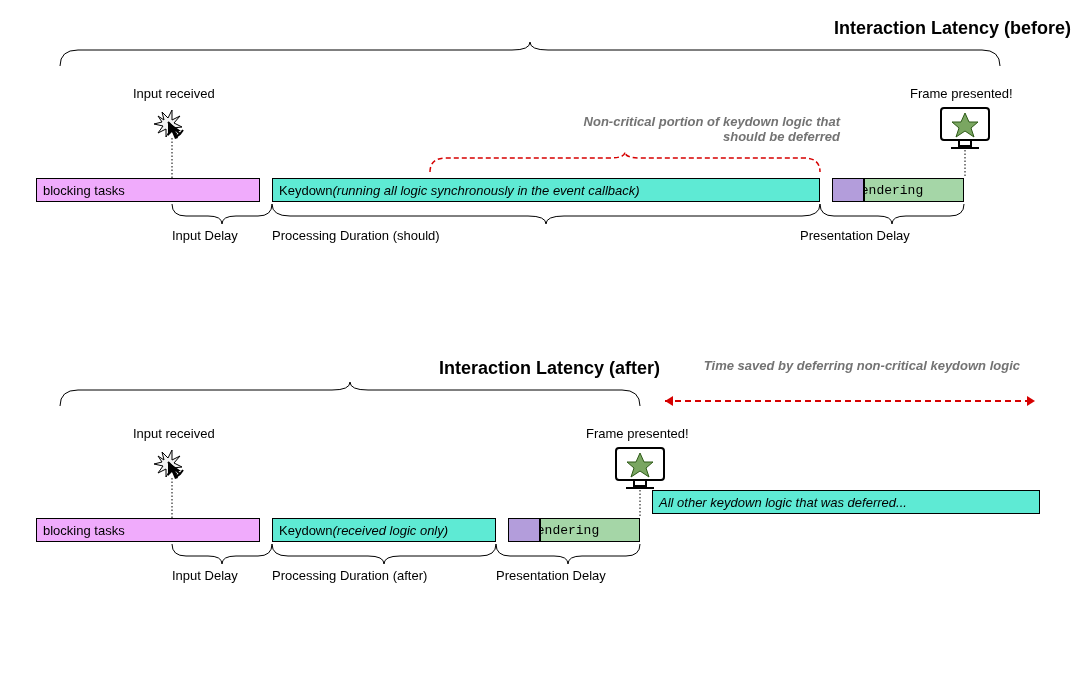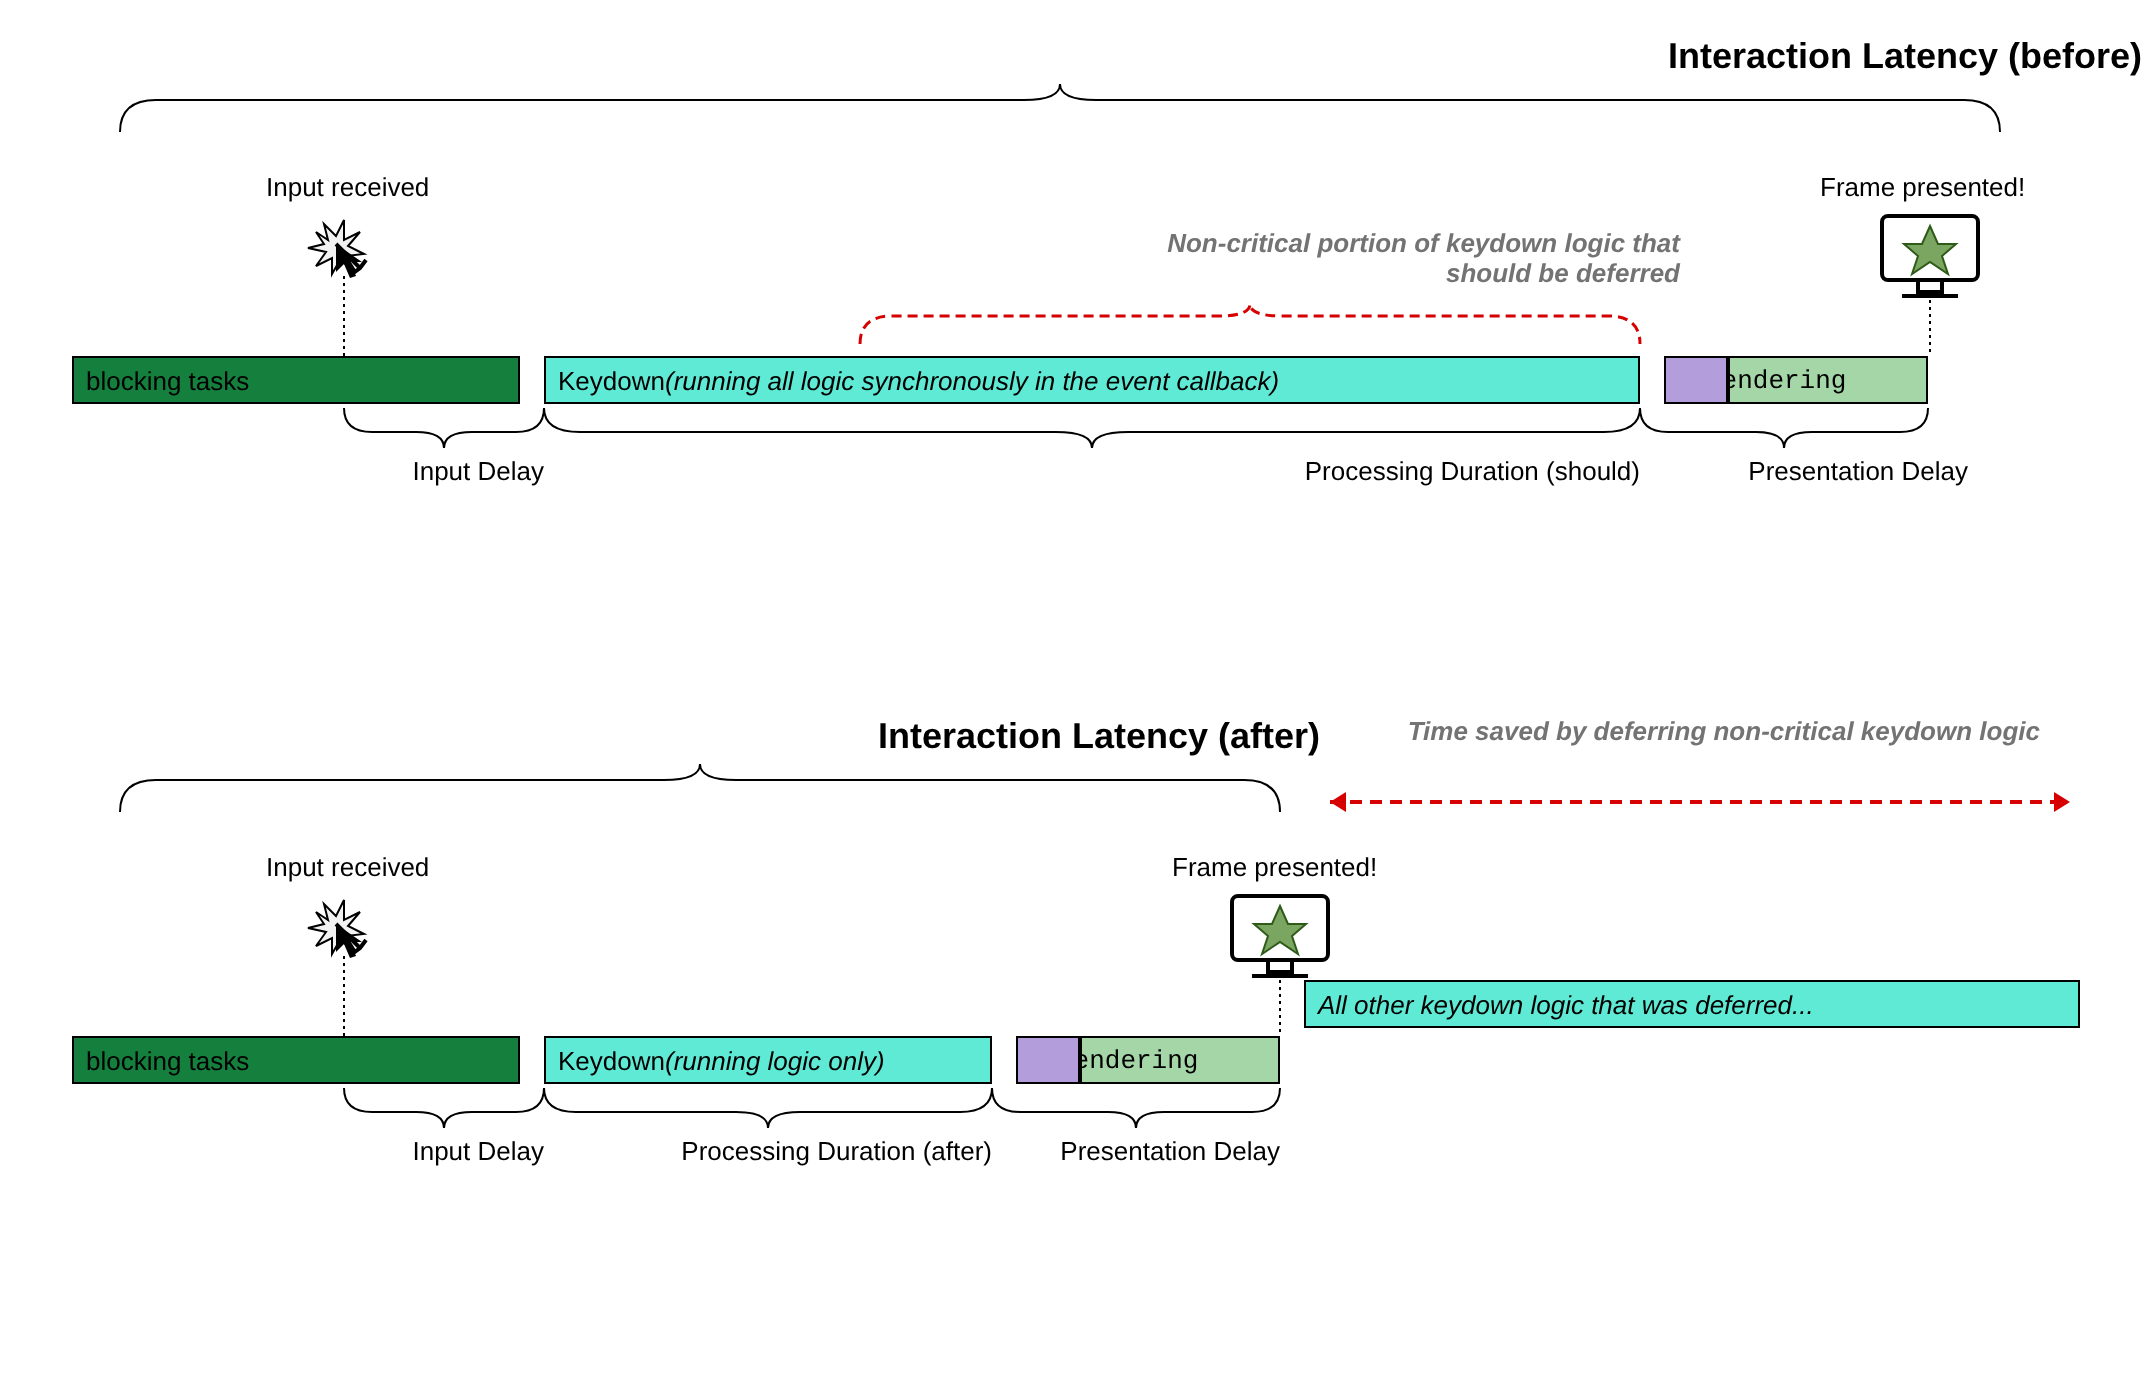--- a/index.html
+++ b/index.html
@@ -43,24 +43,24 @@
     position: absolute;
     text-align: right;
   }
   .brace-svg, .decor-svg {
     position: absolute;
     overflow: visible;
   }
   .under-label {
     position: absolute;
     font-size: 13px;
-    text-align: right;
+    text-align: left;
   }
   
-  .c-grey   { background: #15803d; }
+  .c-grey   { background: #f0abfc; }
   .c-yellow { background: #5eead4; }
   .c-purple { background: #b39ddb; }
   .c-green  { background: #a5d6a7; }
   .mono { font-family: "Courier New", monospace; }
 </style>
 </head>
 <body>
 
 <div class="title" style="top:18px;">Interaction Latency (before)</div>
 
@@ -163,21 +163,21 @@
 </svg>
 <svg class="decor-svg" style="left:639px; top:490px; width:2px; height:28px;">
   <line x1="1" y1="0" x2="1" y2="28" stroke="#000" stroke-width="1" stroke-dasharray="1.5 2"></line>
 </svg>
 
 <div class="box c-grey" style="left:36px; top:518px; width:224px;">
   <span>blocking tasks</span>
 </div>
 <div class="box c-yellow" style="left:272px; top:518px; width:224px;">
   <span>Keydown </span>
-  <span class="italic">(running logic only)</span>
+  <span class="italic">(received logic only)</span>
 </div>
 <div class="box c-purple" style="left:508px; top:518px; width:32px;"></div>
 <div class="box c-green mono" style="left:540px; top:518px; width:100px;">
   <span style="margin-left:-18px;">rendering</span>
 </div>
 <div class="box c-yellow italic" style="left:652px; top:490px; width:388px;">
   <span>All other keydown logic that was deferred...</span>
 </div>
 
 <svg class="brace-svg" style="left:172px; top:544px; width:100px; height:22px;">

